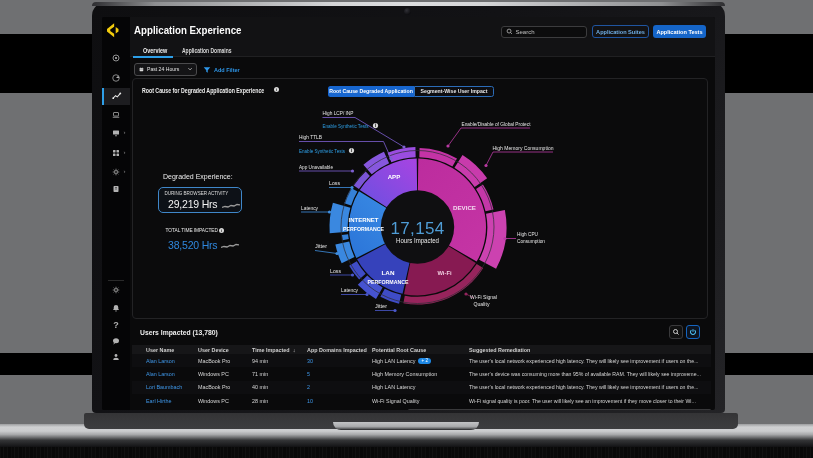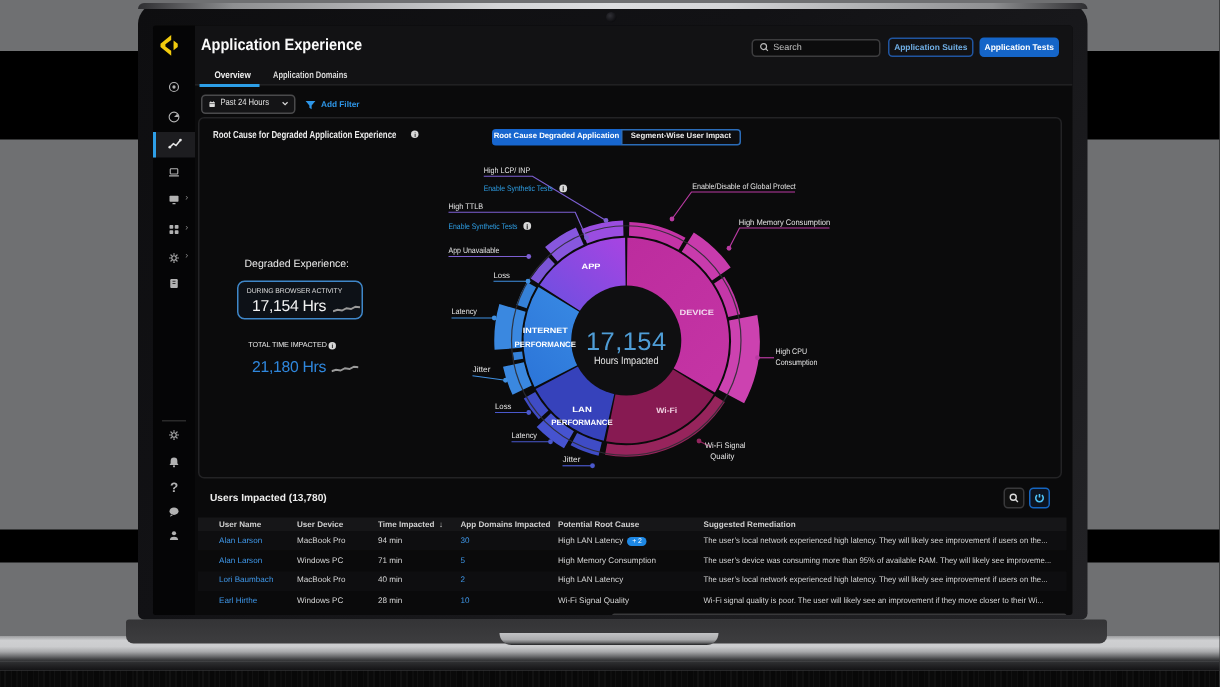--- a/index.html
+++ b/index.html
@@ -326,22 +326,22 @@
     <text x="492.5" y="150.0" fill="#e6e6e6" font-size="5.4" text-anchor="start" font-weight="normal" textLength="61" lengthAdjust="spacingAndGlyphs">High Memory Consumption</text>
     <text x="517" y="236.0" fill="#e6e6e6" font-size="5.4" text-anchor="start" font-weight="normal" textLength="21" lengthAdjust="spacingAndGlyphs">High CPU</text>
     <text x="517" y="243.2" fill="#e6e6e6" font-size="5.4" text-anchor="start" font-weight="normal" textLength="28" lengthAdjust="spacingAndGlyphs">Consumption</text>
     <text x="470" y="298.5" fill="#e6e6e6" font-size="5.4" text-anchor="start" font-weight="normal" textLength="27" lengthAdjust="spacingAndGlyphs">Wi-Fi Signal</text>
     <text x="473.5" y="305.7" fill="#e6e6e6" font-size="5.4" text-anchor="start" font-weight="normal" textLength="16" lengthAdjust="spacingAndGlyphs">Quality</text>
 </svg>
 
 <div class="abs" style="left:163px;top:172.5px;font-size:7px;color:#ececec">Degraded Experience:</div>
 <div class="abs" style="left:158px;top:186.5px;width:84px;height:26px;border:1px solid #3f87c9;border-radius:5px;background:#0d1117"></div>
 <div class="abs" style="left:164.5px;top:190.5px;font-size:4.6px;color:#dcdcdc;letter-spacing:-0.05px">DURING BROWSER ACTIVITY</div>
-<div class="abs" style="left:168px;top:198px;font-size:10.5px;letter-spacing:-0.2px;color:#f2f2f2">17,154 Hrs</div>
+<div class="abs" style="left:168px;top:198px;font-size:10.5px;letter-spacing:-0.2px;color:#f2f2f2">29,219 Hrs</div>
 <svg class="abs" style="left:222px;top:201.5px" width="18" height="7" viewBox="0 0 18 7">
     <path d="M0 5.5 L3 4.5 L6 5 L9 3.5 L12 4 L15 2.5 L18 2.8" fill="none" stroke="#9a9a9a" stroke-width="1.3"></path>
   </svg>
 <div class="abs" style="left:165.5px;top:228px;font-size:4.8px;letter-spacing:-0.05px;color:#e8e8e8">TOTAL TIME IMPACTED</div>
 <div class="abs" style="left:219px;top:227.5px;width:5px;height:5px;border-radius:50%;background:#d8d8d8;color:#111;font-size:4px;text-align:center;line-height:5px;font-weight:bold">i</div>
-<div class="abs" style="left:168px;top:238.5px;font-size:10.5px;letter-spacing:-0.2px;color:#2f87dd">21,180 Hrs</div>
+<div class="abs" style="left:168px;top:238.5px;font-size:10.5px;letter-spacing:-0.2px;color:#2f87dd">38,520 Hrs</div>
 <svg class="abs" style="left:220.5px;top:241.5px" width="18" height="7" viewBox="0 0 18 7">
     <path d="M0 5.5 L3 4.5 L6 5 L9 3.5 L12 4 L15 2.5 L18 2.8" fill="none" stroke="#9a9a9a" stroke-width="1.3"></path>
   </svg>
 
 </body></html>

